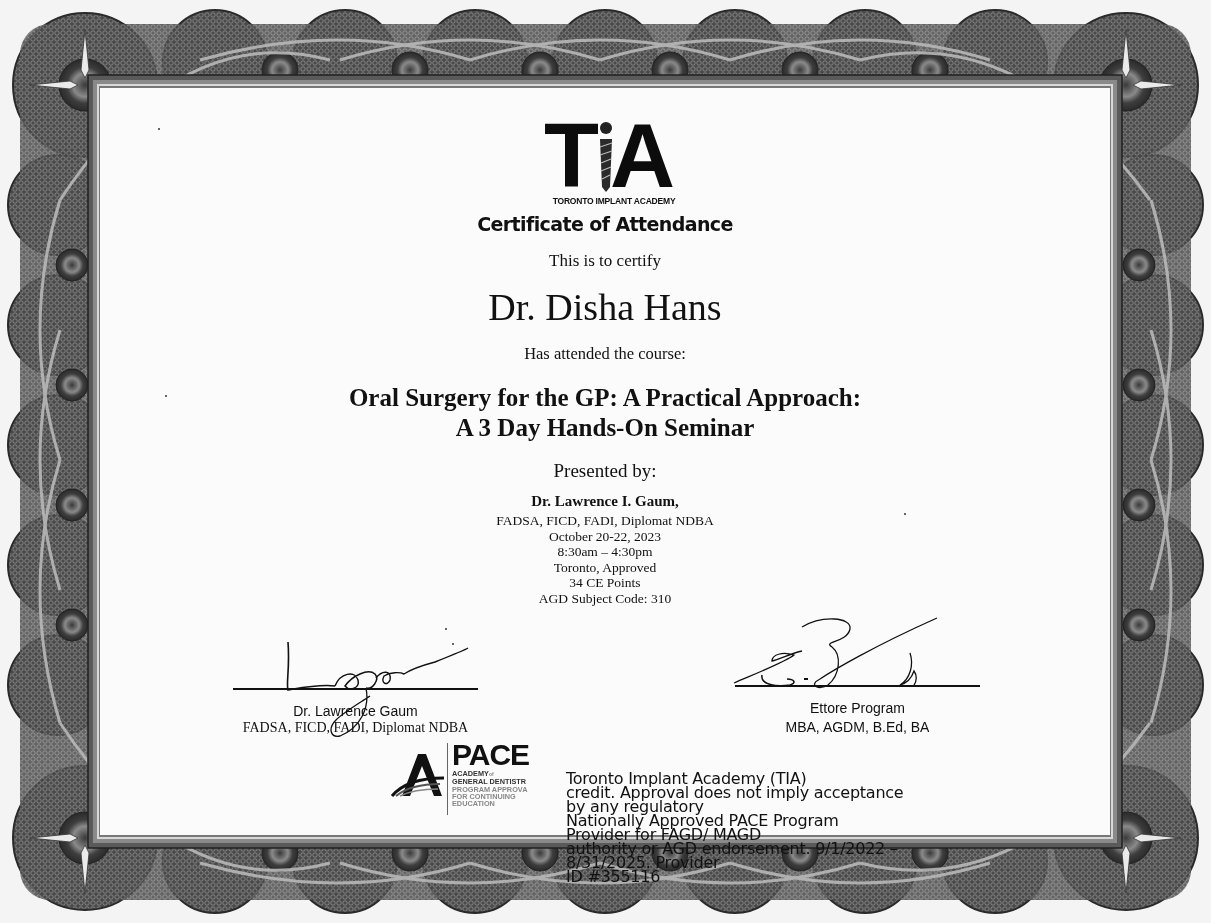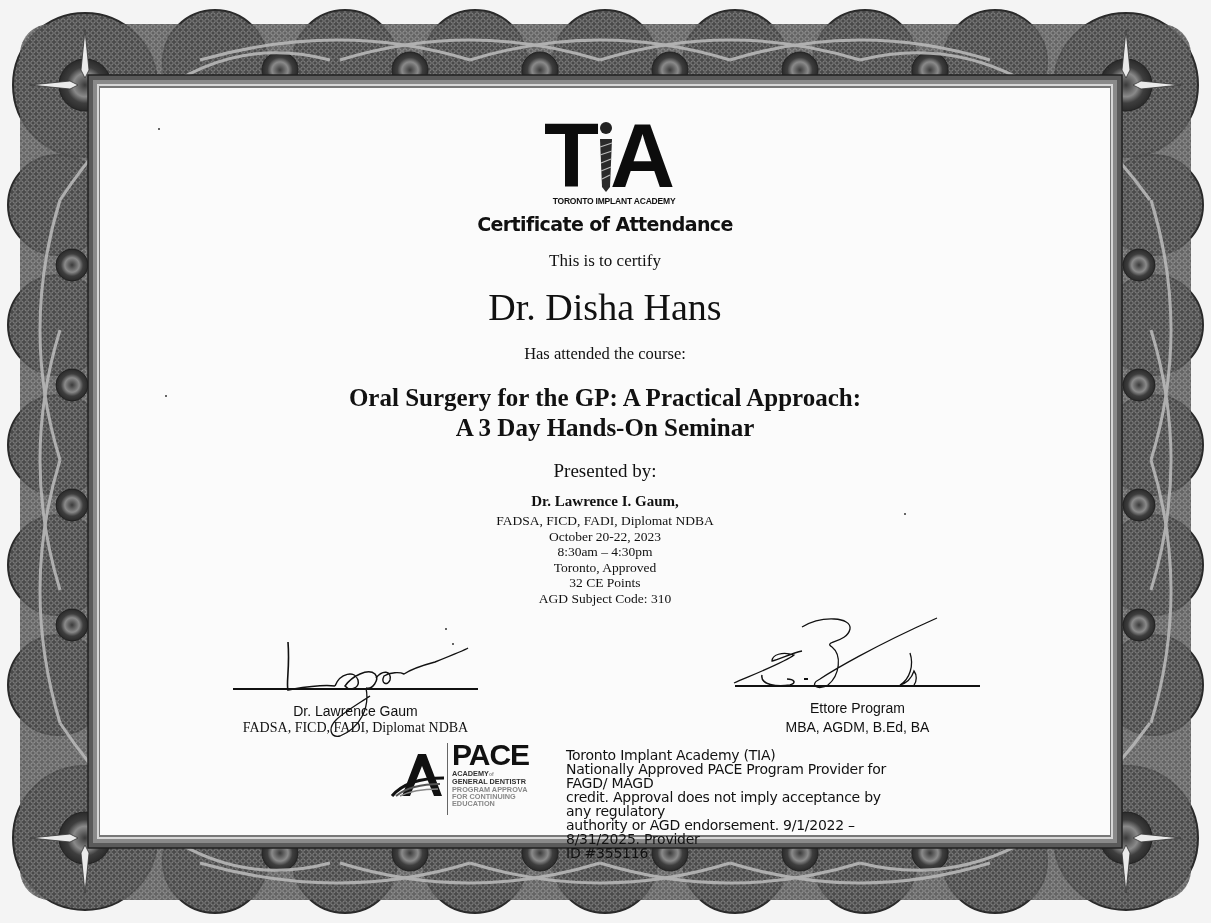--- a/index.html
+++ b/index.html
@@ -56,22 +56,22 @@
     position: absolute; left: 62px; top: 0px; font-family: "Liberation Sans", sans-serif;
     font-weight: 900; font-size: 30px; letter-spacing: -1px; color: #111; line-height: 30px;
   }
   .pace-sub {
     position: absolute; left: 62px; top: 30px; font-family: "Liberation Sans", sans-serif;
     font-weight: bold; font-size: 7.3px; line-height: 7.3px; color: #333; white-space: nowrap;
   }
   .pace-sub .light { color: #888; }
   .pace-div { position: absolute; left: 57px; top: 3px; width: 1px; height: 72px; background: #666; }
   .tia-note {
-    position: absolute; left: 466px; top: 660px; width: 340px;
-    font-family: "DejaVu Sans", sans-serif; font-size: 14px; line-height: 14px;
+    position: absolute; left: 466px; top: 684px; width: 340px;
+    font-family: "DejaVu Sans", sans-serif; font-size: 16px; line-height: 14px;
     letter-spacing: -0.25px; color: #111;
   }
   .speck { position: absolute; width: 2px; height: 2px; background: #333; border-radius: 50%; }
 </style>
 </head>
 <body>
 
 <svg class="border-svg" viewBox="0 0 1211 923" xmlns="http://www.w3.org/2000/svg">
   <defs>
     <pattern id="guil" width="6" height="6" patternUnits="userSpaceOnUse">
@@ -219,21 +219,21 @@
     <div>Oral Surgery for the GP: A Practical Approach:</div>
     <div>A 3 Day Hands-On Seminar</div>
   </div>
   <div class="abs presented">Presented by:</div>
   <div class="abs presenter">Dr. Lawrence I. Gaum,</div>
   <div class="abs details">
     <div>FADSA, FICD, FADI, Diplomat NDBA</div>
     <div>October 20-22, 2023</div>
     <div>8:30am – 4:30pm</div>
     <div>Toronto, Approved</div>
-    <div>32 CE Points</div>
+    <div>34 CE Points</div>
     <div>AGD Subject Code: 310</div>
   </div>
 
   <svg class="signature" style="left:180px;top:540px;width:190px;height:110px" viewBox="0 0 190 110">
     <path d="M8 14 C10 40 6 55 8 62 C20 60 40 56 55 58" fill="none" stroke="#111" stroke-width="1.6"></path>
     <path d="M55 58 C60 45 75 42 78 52 C80 60 70 64 65 58 C72 48 88 40 95 46 C100 52 92 62 86 60" fill="none" stroke="#111" stroke-width="1.5"></path>
     <path d="M86 60 C90 80 80 100 60 108 C50 110 48 100 56 92 C64 84 78 76 90 68" fill="none" stroke="#111" stroke-width="1.3"></path>
     <path d="M96 50 C102 42 112 42 110 52 C108 58 100 56 104 48 C110 44 120 44 124 46 C130 42 140 38 155 34 C170 28 185 22 188 20" fill="none" stroke="#111" stroke-width="1.4"></path>
   </svg>
   <div class="speck" style="left:345px;top:540px"></div>
@@ -270,18 +270,18 @@
       <div><span>ACADEMY</span><span class="light" style="font-size:5px">of</span></div>
       <div>GENERAL DENTISTR</div>
       <div class="light">PROGRAM APPROVA</div>
       <div class="light">FOR CONTINUING</div>
       <div class="light">EDUCATION</div>
     </div>
   </div>
 
   <div class="tia-note">
     <div>Toronto Implant Academy (TIA)</div>
+    <div>credit. Approval does not imply acceptance by any regulatory</div>
     <div>Nationally Approved PACE Program Provider for FAGD/ MAGD</div>
-    <div>credit. Approval does not imply acceptance by any regulatory</div>
     <div>authority or AGD endorsement.  9/1/2022 – 8/31/2025. Provider</div>
     <div>ID #355116</div>
   </div>
 </div>
 
 </body></html>

